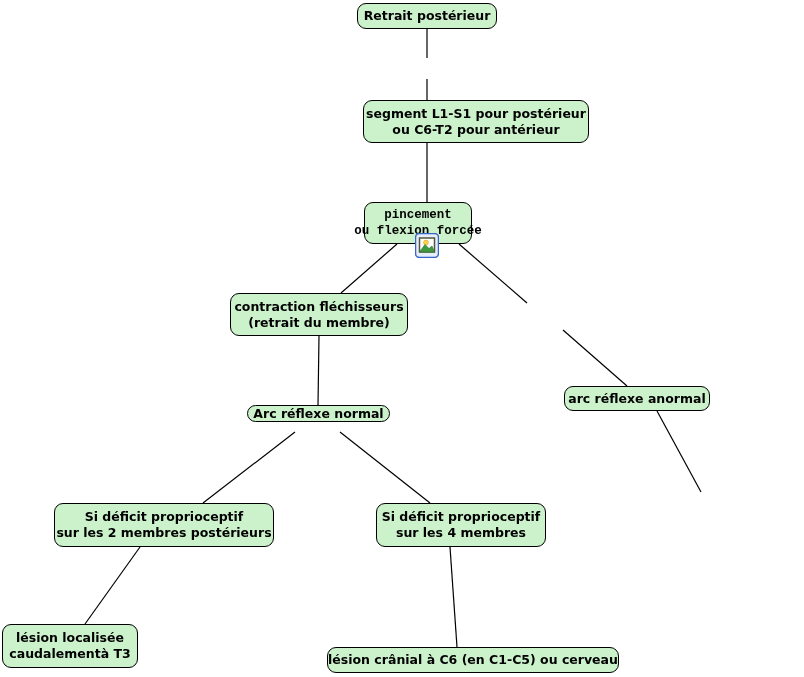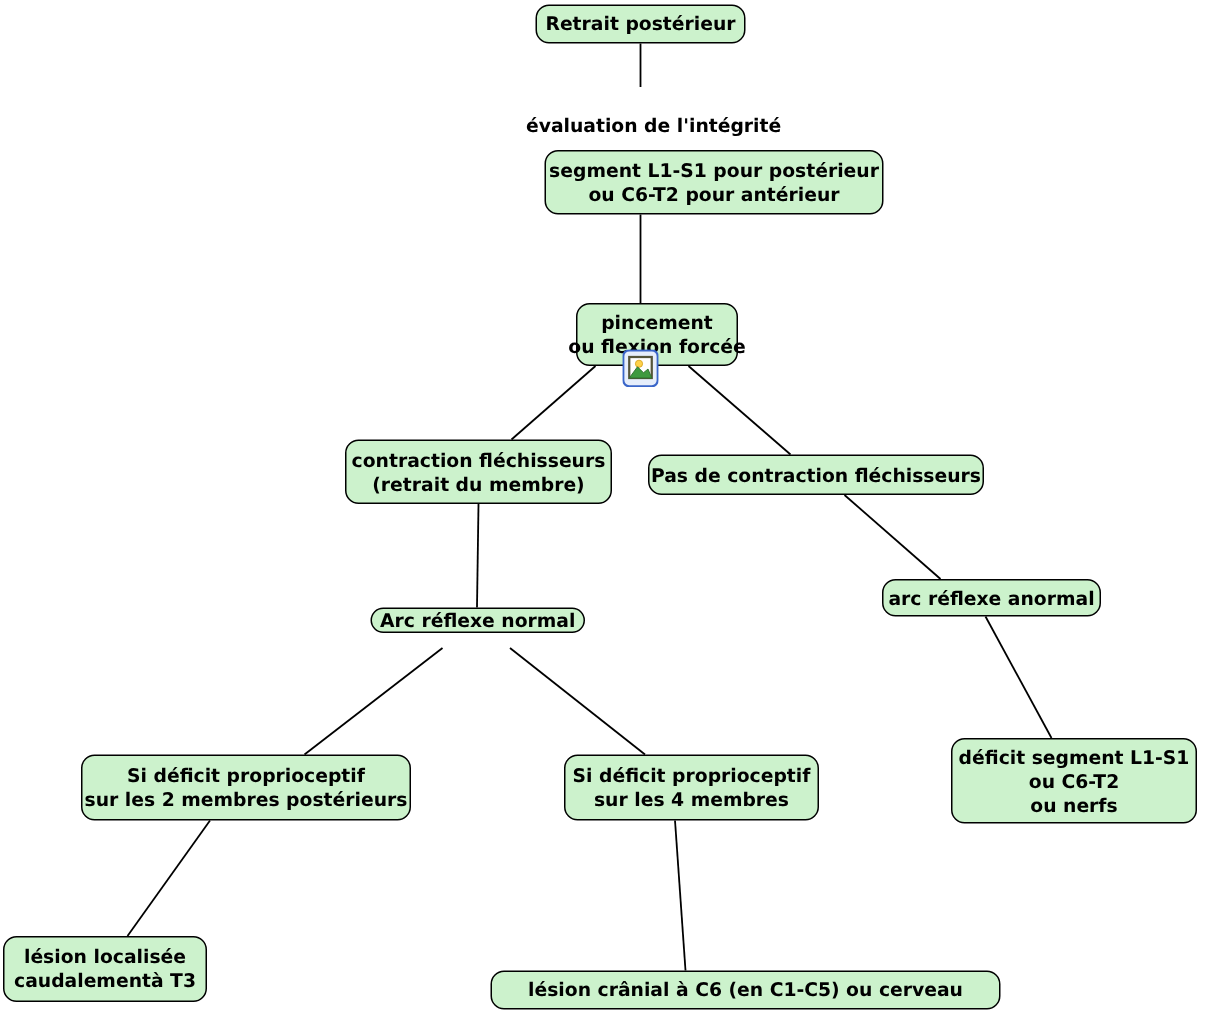--- a/index.html
+++ b/index.html
@@ -53,30 +53,30 @@
     position: absolute;
     left: 415px;
     top: 233px;
     width: 24px;
     height: 25px;
     cursor: pointer;
   }
   
   #n-retrait          { left: 357px; top: 3px;   width: 140px; height: 26px; }
   #n-segment          { left: 315px; top: 100px; width: 226px; height: 43px; margin-left: 48px; }
-  #n-pincement        { left: 384px; top: 202px; width: 108px; height: 42px; }
+  #n-pincement        { left: 364px; top: 202px; width: 108px; height: 42px; font-family: Liberation Mono, monospace; }
   #n-contraction      { left: 230px; top: 293px; width: 178px; height: 43px; }
   #n-pas-contraction  { left: 432px; top: 303px; width: 224px; height: 27px; }
   #n-arc-normal       { left: 247px; top: 405px; width: 143px; height: 17px; }
-  #n-arc-anormal      { left: 588px; top: 386px; width: 146px; height: 25px; }
+  #n-arc-anormal      { left: 564px; top: 386px; width: 146px; height: 25px; }
   #n-deficit-2        { left: 54px;  top: 503px; width: 220px; height: 44px; }
   #n-deficit-4        { left: 376px; top: 503px; width: 170px; height: 44px; }
   #n-deficit-segment  { left: 634px; top: 492px; width: 164px; height: 57px; }
   #n-lesion-caudale   { left: 2px;   top: 624px; width: 136px; height: 44px; }
-  #n-lesion-craniale  { left: 327px; top: 647px; width: 340px; height: 26px; }
+  #n-lesion-craniale  { left: 327px; top: 647px; width: 292px; height: 26px; }
   #l-evaluation       { left: 427px; top: 60px; }
 </style>
 </head>
 <body>
 
 <div id="map-canvas" style="--node-fill: #ccf2cc; --node-border: #000000; background: rgb(255, 255, 255);">
 
   <svg id="edges" viewBox="0 0 804 677" xmlns="http://www.w3.org/2000/svg">
     <g stroke="#000000" stroke-width="1.2" fill="none">
       <line x1="427" y1="29" x2="427" y2="58"></line>
@@ -91,23 +91,20 @@
       <line x1="340" y1="432" x2="430" y2="503"></line>
       <line x1="140" y1="547" x2="85" y2="624"></line>
       <line x1="450" y1="547" x2="457" y2="647"></line>
     </g>
   </svg>
 
   <div class="node" id="n-retrait">
     <span>Retrait postérieur</span>
   </div>
 
-  <div class="link-label" id="l-evaluation">
-    <span>évaluation de l'intégrité</span>
-  </div>
 
   <div class="node" id="n-segment">
     <span>segment L1-S1 pour postérieur
 ou C6-T2 pour antérieur</span>
   </div>
 
   <div class="node" id="n-pincement">
     <span>pincement
 ou flexion forcée</span>
   </div>
@@ -117,47 +114,39 @@
     <rect x="4.5" y="5" width="15" height="14" fill="#ffffff" stroke="#55553a" stroke-width="1.5"></rect>
     <circle cx="11" cy="9.5" r="2.4" fill="#ffd24a" stroke="#d9a520" stroke-width="0.6"></circle>
     <path d="M4.5 19 L10 11.5 L14 15.5 L17 13 L19.5 19 Z" fill="#3f9a3f" stroke="#2c6e2c" stroke-width="0.6"></path>
   </svg>
 
   <div class="node" id="n-contraction">
     <span>contraction fléchisseurs
 (retrait du membre)</span>
   </div>
 
-  <div class="node" id="n-pas-contraction">
-    <span>Pas de contraction fléchisseurs</span>
-  </div>
 
   <div class="node" id="n-arc-normal">
     <span>Arc réflexe normal</span>
   </div>
 
   <div class="node" id="n-arc-anormal">
     <span>arc réflexe anormal</span>
   </div>
 
   <div class="node" id="n-deficit-2">
     <span>Si déficit proprioceptif
 sur les 2 membres postérieurs</span>
   </div>
 
   <div class="node" id="n-deficit-4">
     <span>Si déficit proprioceptif
 sur les 4 membres</span>
   </div>
 
-  <div class="node" id="n-deficit-segment">
-    <span>déficit segment L1-S1
-ou C6-T2
-ou nerfs</span>
-  </div>
 
   <div class="node" id="n-lesion-caudale">
     <span>lésion localisée
 caudalementà T3</span>
   </div>
 
   <div class="node" id="n-lesion-craniale">
     <span>lésion crânial à C6 (en C1-C5) ou cerveau</span>
   </div>
 

